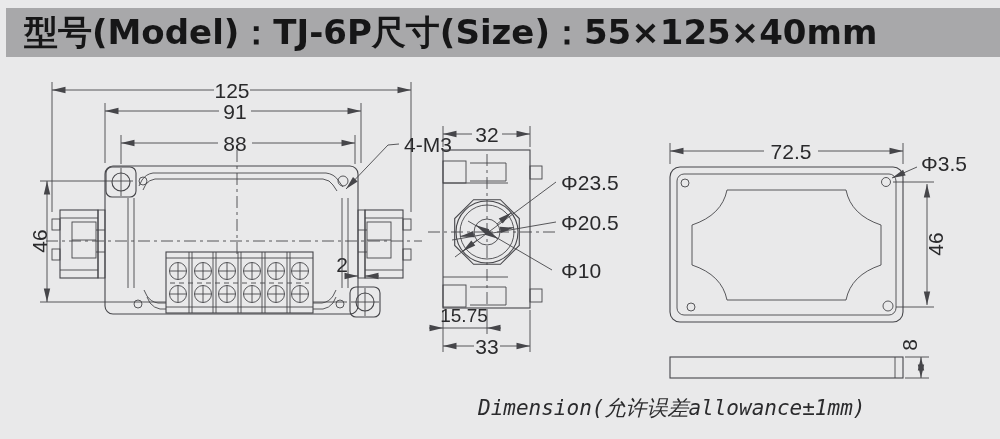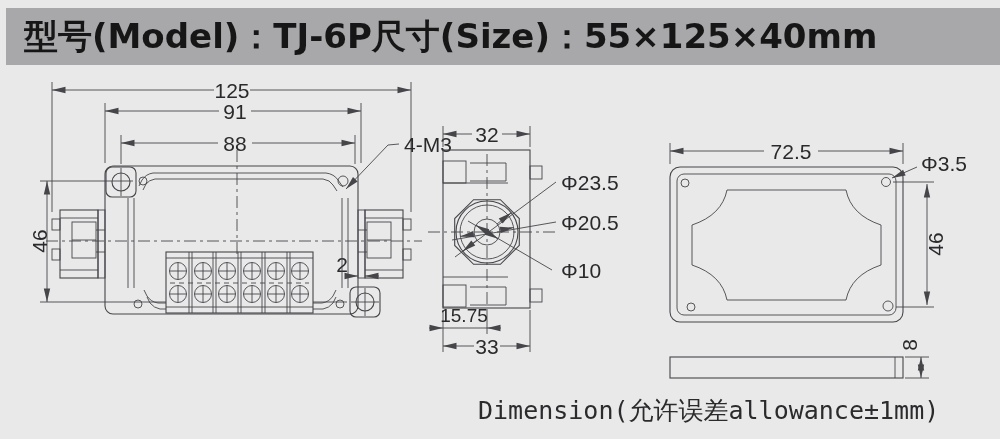--- a/index.html
+++ b/index.html
@@ -2,31 +2,31 @@
 <html><head>
 <meta charset="utf-8">
 <style>
   html,body{margin:0;padding:0;}
   body{
     width:1000px;height:439px;position:relative;overflow:hidden;
     background:#e9e9ea;
     font-family:"Liberation Sans", sans-serif;
   }
   .title-bar{
-    position:absolute;left:6px;top:8px;width:994px;height:57px;
+    position:absolute;left:6px;top:8px;width:994px;height:49px;
     background:#a8a8aa;display:flex;align-items:center;
     font-family:"DejaVu Sans", sans-serif;
     font-weight:bold;font-size:34px;color:#161617;white-space:nowrap;
   }
   .title-bar .model{margin-left:18px;}
   .title-bar .size{}
   .tolerance-note{
     position:absolute;left:478px;top:394px;
     font-family:"DejaVu Sans Mono", monospace;
-    font-size:25px;color:#2b2b2d;white-space:nowrap;
+    font-size:21px;color:#2b2b2d;white-space:nowrap;font-style:italic;
   }
   svg{position:absolute;left:0;top:0;}
   svg text{
     font-family:"Liberation Sans", sans-serif;
     fill:#2a2a2c;font-size:21px;
   }
   svg text.sm{font-size:19px;}
   .ln{stroke:#46464a;stroke-width:1.1;fill:none;}
   .thin{stroke:#46464a;stroke-width:0.9;fill:none;}
   .dim{stroke:#46464a;stroke-width:0.9;fill:none;}

